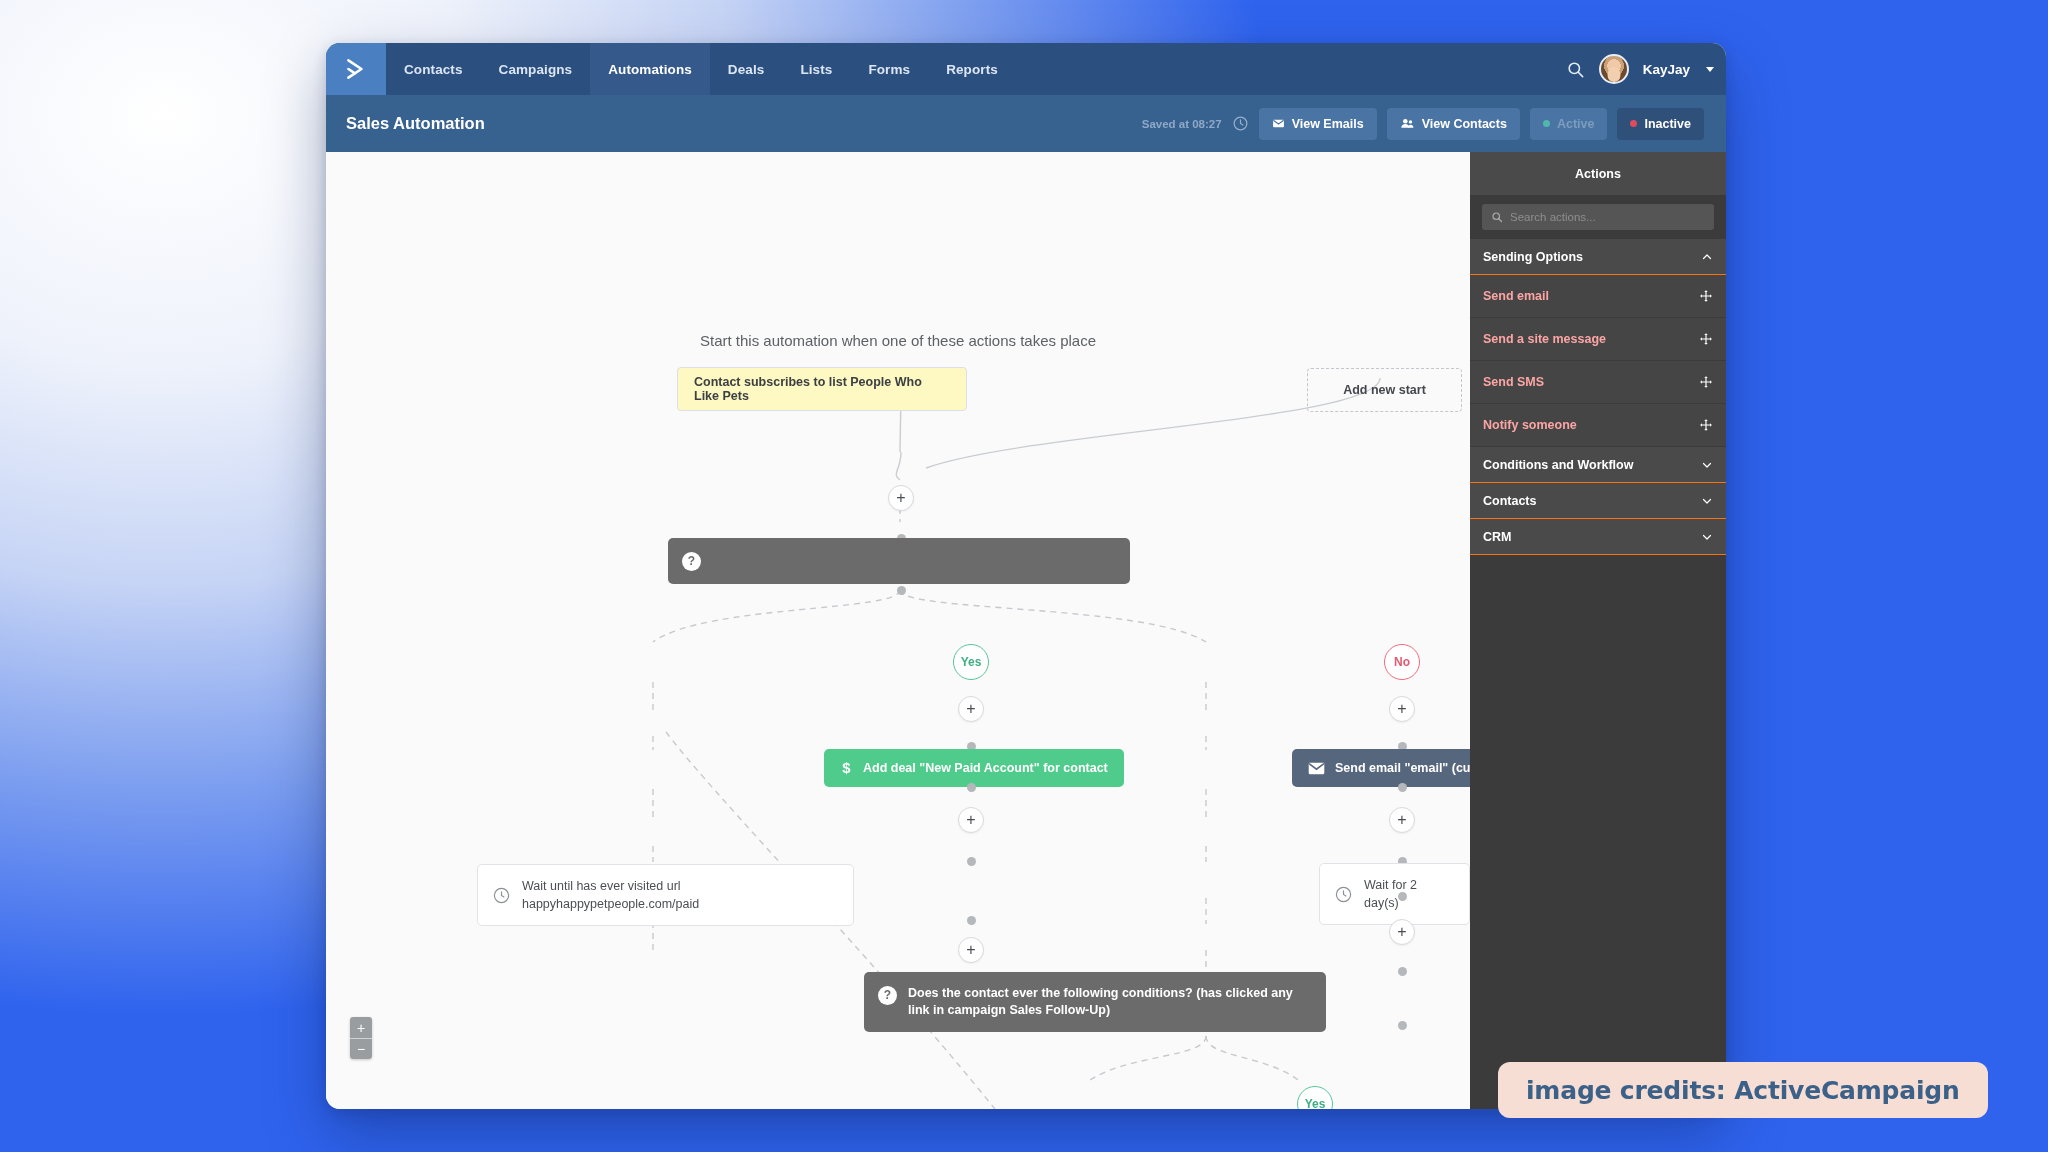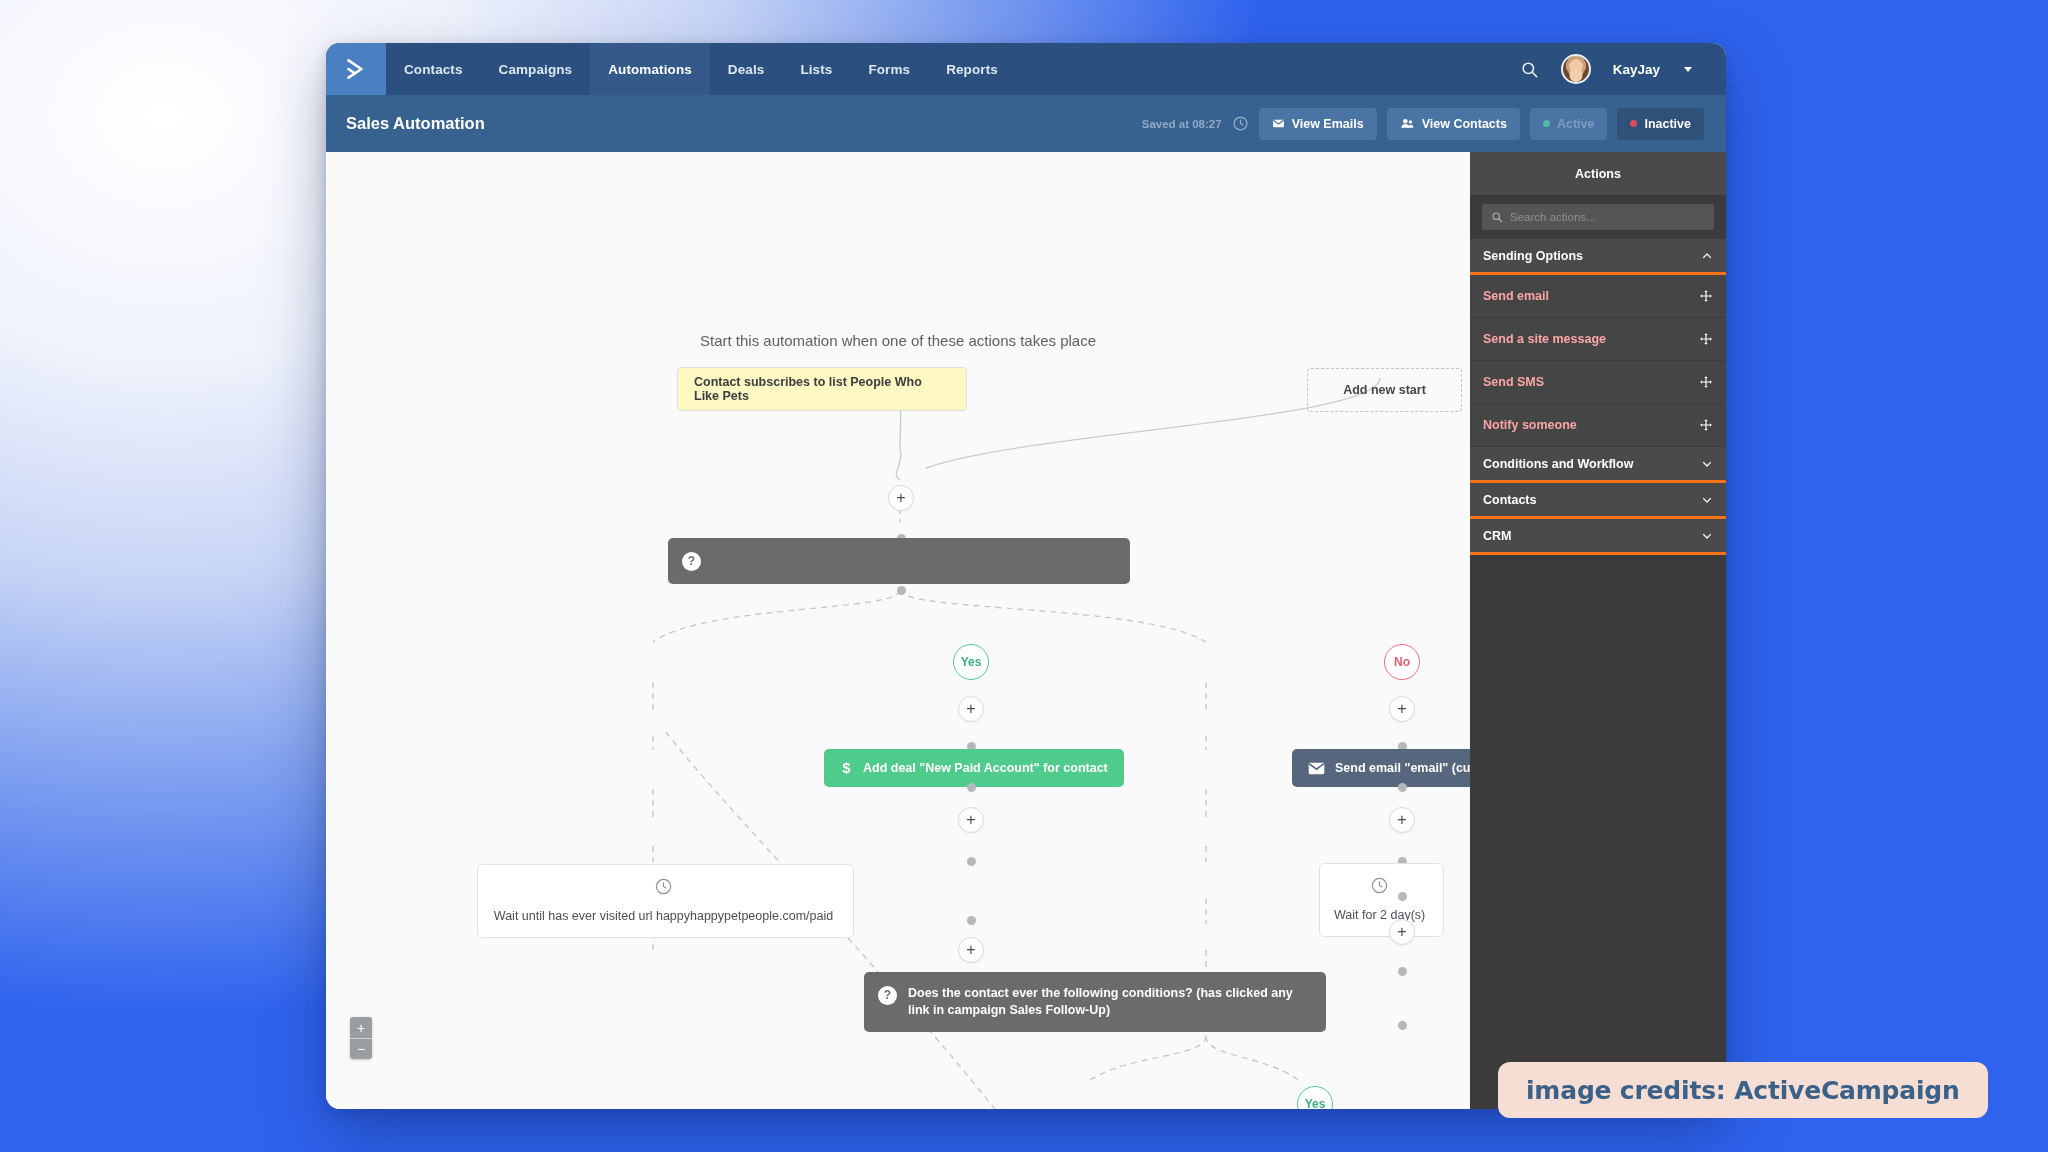--- a/index.html
+++ b/index.html
@@ -38,21 +38,21 @@
   .logo-glyph { width: 26px; height: 26px; }
   .nav-items { display: flex; align-items: stretch; }
   .nav-item {
     display: flex; align-items: center; padding: 0 18px;
     color: #dce6f4; font-size: 13.5px; font-weight: 700;
     letter-spacing: .1px; cursor: pointer; white-space: nowrap;
   }
   .nav-item.active { background: #34598a; color: #ffffff; text-align: right; }
   .nav-right {
     margin-left: auto; display: flex; align-items: center;
-    gap: 22px; padding-right: 34px;
+    gap: 14px; padding-right: 12px;
   }
   .search-btn { cursor: pointer; display: flex; align-items: center; }
   .avatar {
     width: 30px; height: 30px; border-radius: 50%;
     background: radial-gradient(circle at 50% 38%, #f0c9a8 0 32%, #caa074 33% 48%, #6b4a2e 49% 100%);
     border: 2px solid #e8eef7; overflow: hidden; position: relative;
   }
   .avatar::after {
     content: ""; position: absolute; left: 50%; top: 44%;
     width: 13px; height: 15px; transform: translateX(-50%);
@@ -147,21 +147,21 @@
     font-size: 12.5px; font-weight: 700; color: #ffffff; cursor: pointer;
     white-space: nowrap;
   }
   .action-green { background: #4fcb8b; }
   .action-slate { background: #55667d; }
 
   .wait-node {
     position: absolute; background: #ffffff; border: 1px solid #e1e3e6;
     border-radius: 5px; color: #4b4f54; font-size: 12.5px; line-height: 1.45;
     padding: 12px 18px 12px 14px; display: flex; gap: 11px;
-    align-items: center; cursor: pointer; flex-direction: column;
+    align-items: center; cursor: pointer;
   }
   .clock-sm { flex: none; }
 
   .connector-dot {
     position: absolute; width: 9px; height: 9px; border-radius: 50%;
     background: #b5b8bb;
   }
 
   .zoom-ctrl {
     position: absolute; left: 24px; bottom: 50px;
@@ -191,21 +191,21 @@
   }
   .search-field input {
     background: transparent; border: 0; outline: 0; flex: 1;
     color: #d7d7d7; font-size: 11.5px; font-family: inherit;
   }
   .search-field input::placeholder { color: #8e8e8e; }
   .group-header {
     height: 36px; background: #4a4a4a; color: #ffffff;
     font-size: 12.5px; font-weight: 700;
     display: flex; align-items: center; padding: 0 13px;
-    border-bottom: 3px solid #f97316; cursor: pointer; flex: none;
+    border-bottom: 1px solid #f97316; cursor: pointer; flex: none;
   }
   .group-header .chev { margin-left: auto; }
   .action-item {
     height: 43px; background: #454545; color: #fca5a5;
     font-size: 12.5px; font-weight: 700;
     display: flex; align-items: center; padding: 0 13px;
     border-bottom: 1px solid #3b3b3b; cursor: grab; flex: none;
   }
   .action-item .grip { margin-left: auto; }
 

